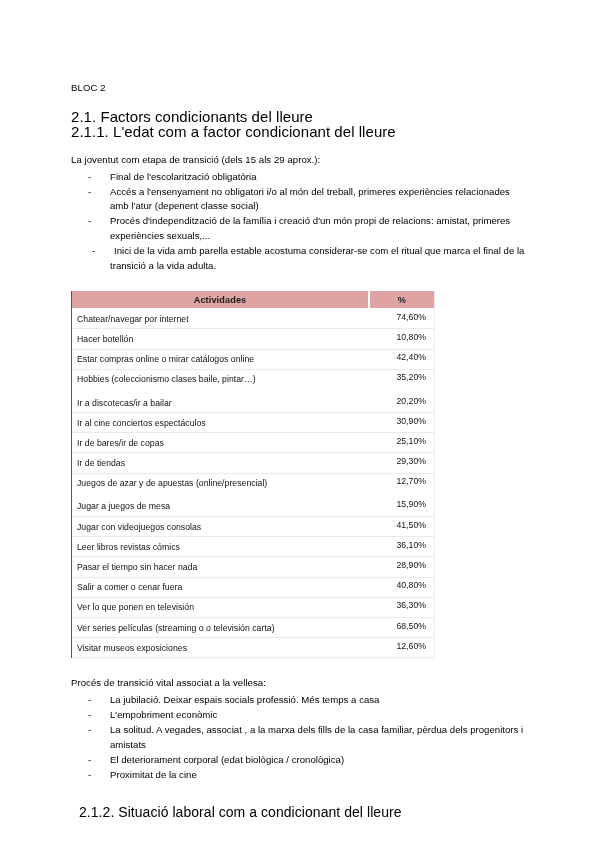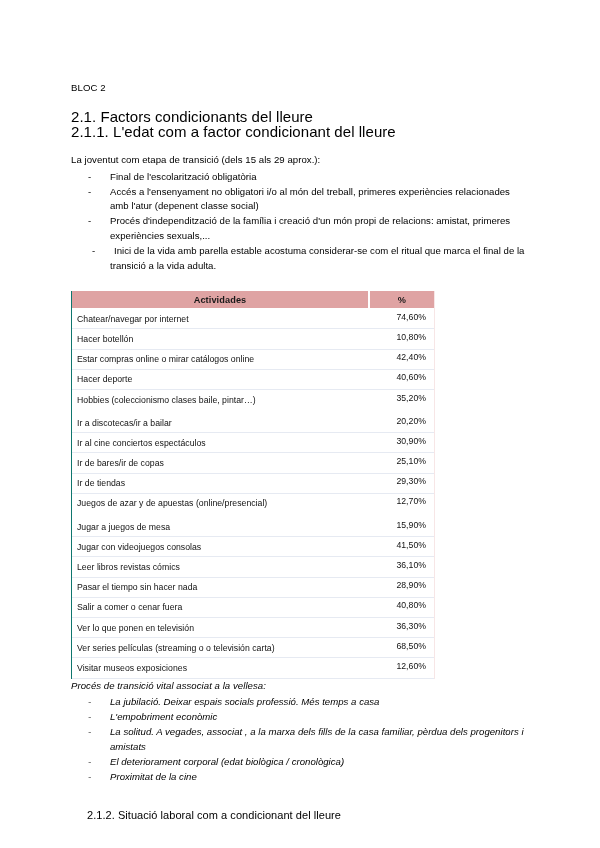--- a/index.html
+++ b/index.html
@@ -125,26 +125,26 @@
     margin-top: 48px;
   }
   table.act-table tbody tr.group-start td {
     border-top: 4px solid #ffffff;
   }
   table.act-table tbody tr:last-child td {
     border-bottom: 1px solid #e6eaf2;
   }
 
   .after-table {
-    font-style: italic;
+    margin-top: 18px;
   }
   .tail-heading {
-    font-size: 11px;
+    font-size: 14px;
     line-height: 14.5px;
-    margin: 23px 0 0 16px;
+    margin: 23px 0 0 8px;
     letter-spacing: 0.05px;
   }
 </style>
 </head>
 <body>
 
 <div class="page">
   <div class="content">
 
     <div class="doc-title">BLOC 2</div>
@@ -178,24 +178,20 @@
             <td>Chatear/navegar por internet</td>
             <td class="pct">74,60%</td>
           </tr>
           <tr>
             <td>Hacer botellón</td>
             <td class="pct">10,80%</td>
           </tr>
           <tr>
             <td>Estar compras online o mirar catálogos online</td>
             <td class="pct">42,40%</td>
-          </tr>
-          <tr>
-            <td>Hacer deporte</td>
-            <td class="pct">40,60%</td>
           </tr>
           <tr>
             <td>Hobbies (coleccionismo clases baile, pintar…)</td>
             <td class="pct">35,20%</td>
           </tr>
 
           <tr class="group-start">
             <td>Ir a discotecas/ir a bailar</td>
             <td class="pct">20,20%</td>
           </tr>

